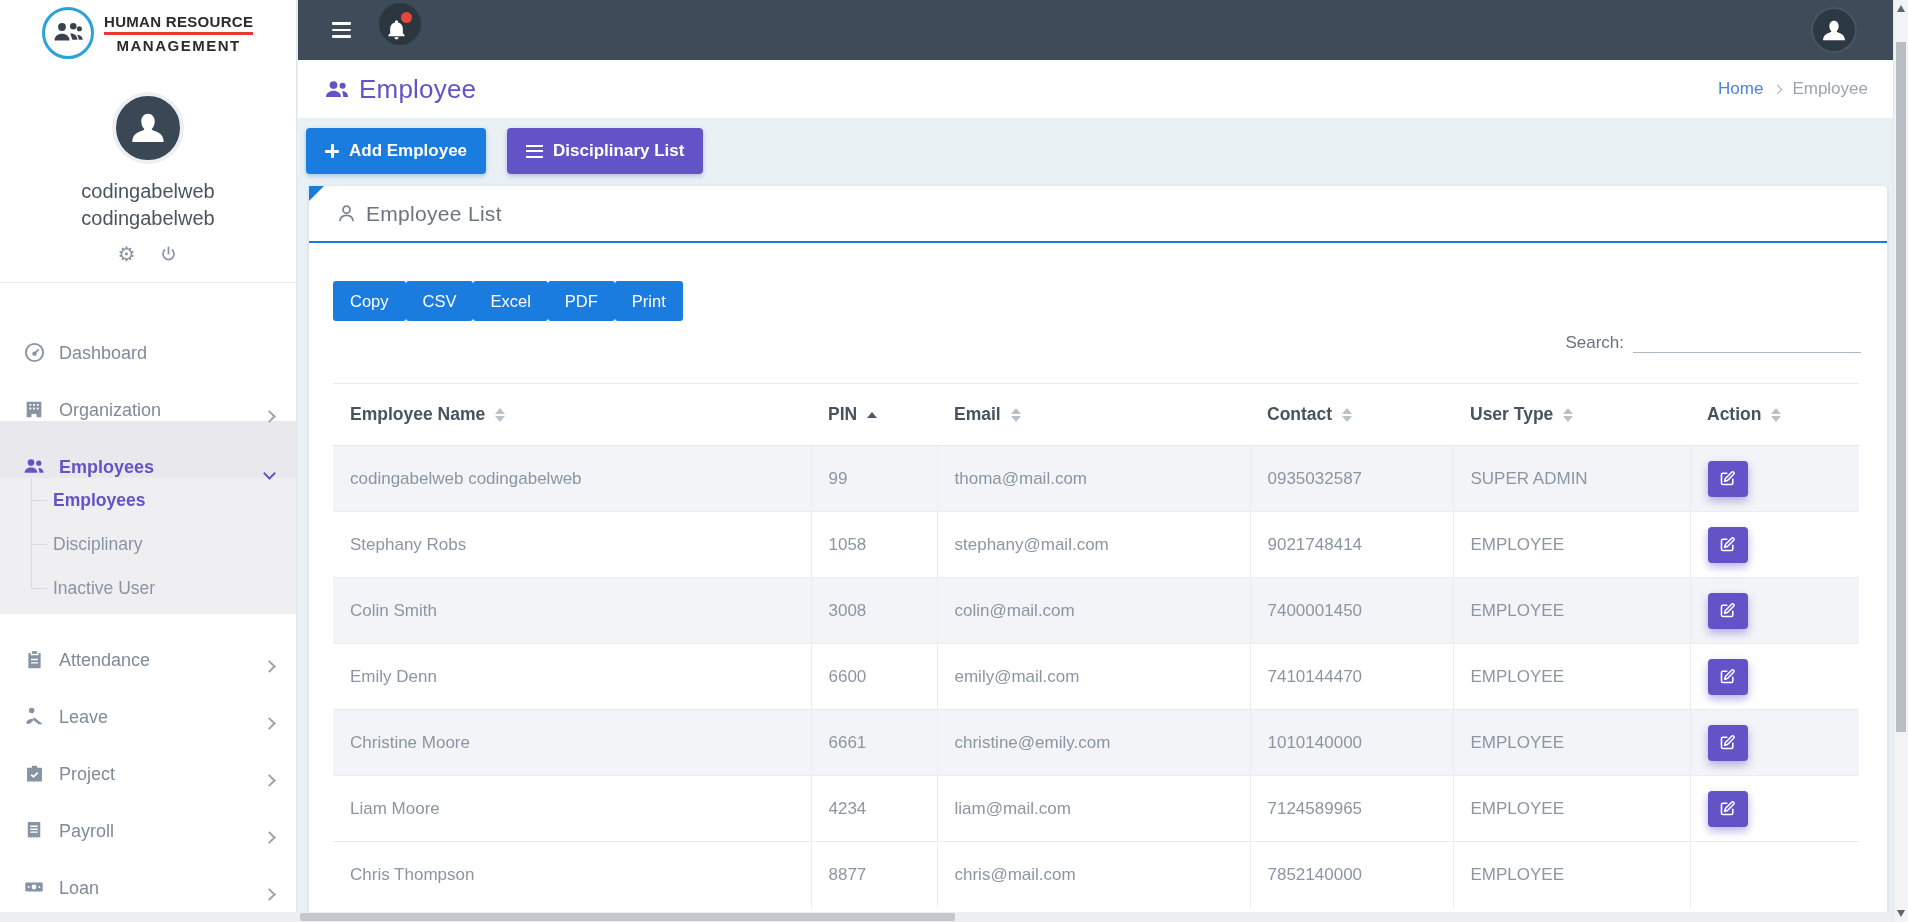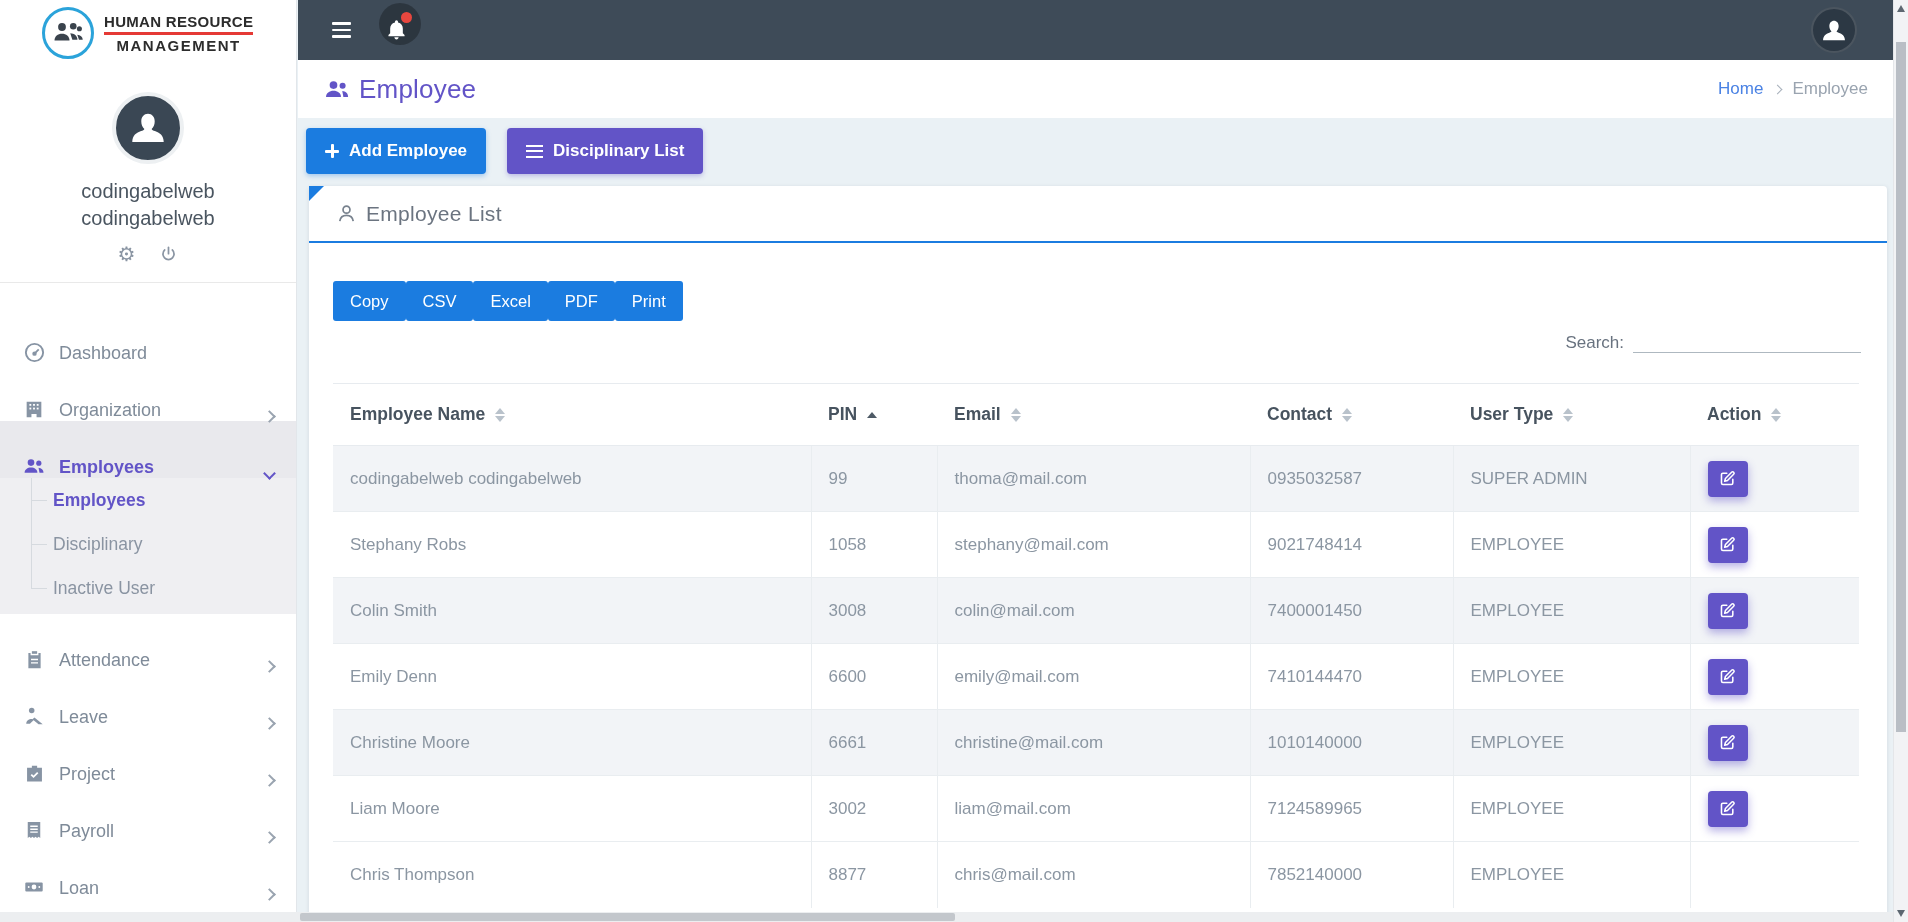--- a/index.html
+++ b/index.html
@@ -434,35 +434,35 @@
                     <svg width="17" height="17" viewBox="0 0 24 24" fill="none" stroke="#fff" stroke-width="2.2" stroke-linecap="round" stroke-linejoin="round">
                       <path d="M11 4.5H5.5a2 2 0 0 0-2 2v12a2 2 0 0 0 2 2h12a2 2 0 0 0 2-2V13"></path>
                       <path d="M17.8 3.2a2.05 2.05 0 0 1 2.9 2.9L12 14.8l-4 1.1 1.1-4z"></path>
                     </svg>
                   </button>
                 </td>
               </tr>
               <tr class="odd">
                 <td>Christine Moore</td>
                 <td>6661</td>
-                <td>christine@mail.com</td>
+                <td>christine@emily.com</td>
                 <td>1010140000</td>
                 <td>EMPLOYEE</td>
                 <td>
                   <button class="editbtn">
                     <svg width="17" height="17" viewBox="0 0 24 24" fill="none" stroke="#fff" stroke-width="2.2" stroke-linecap="round" stroke-linejoin="round">
                       <path d="M11 4.5H5.5a2 2 0 0 0-2 2v12a2 2 0 0 0 2 2h12a2 2 0 0 0 2-2V13"></path>
                       <path d="M17.8 3.2a2.05 2.05 0 0 1 2.9 2.9L12 14.8l-4 1.1 1.1-4z"></path>
                     </svg>
                   </button>
                 </td>
               </tr>
               <tr class="even">
                 <td>Liam Moore</td>
-                <td>3002</td>
+                <td>4234</td>
                 <td>liam@mail.com</td>
                 <td>7124589965</td>
                 <td>EMPLOYEE</td>
                 <td>
                   <button class="editbtn">
                     <svg width="17" height="17" viewBox="0 0 24 24" fill="none" stroke="#fff" stroke-width="2.2" stroke-linecap="round" stroke-linejoin="round">
                       <path d="M11 4.5H5.5a2 2 0 0 0-2 2v12a2 2 0 0 0 2 2h12a2 2 0 0 0 2-2V13"></path>
                       <path d="M17.8 3.2a2.05 2.05 0 0 1 2.9 2.9L12 14.8l-4 1.1 1.1-4z"></path>
                     </svg>
                   </button>

